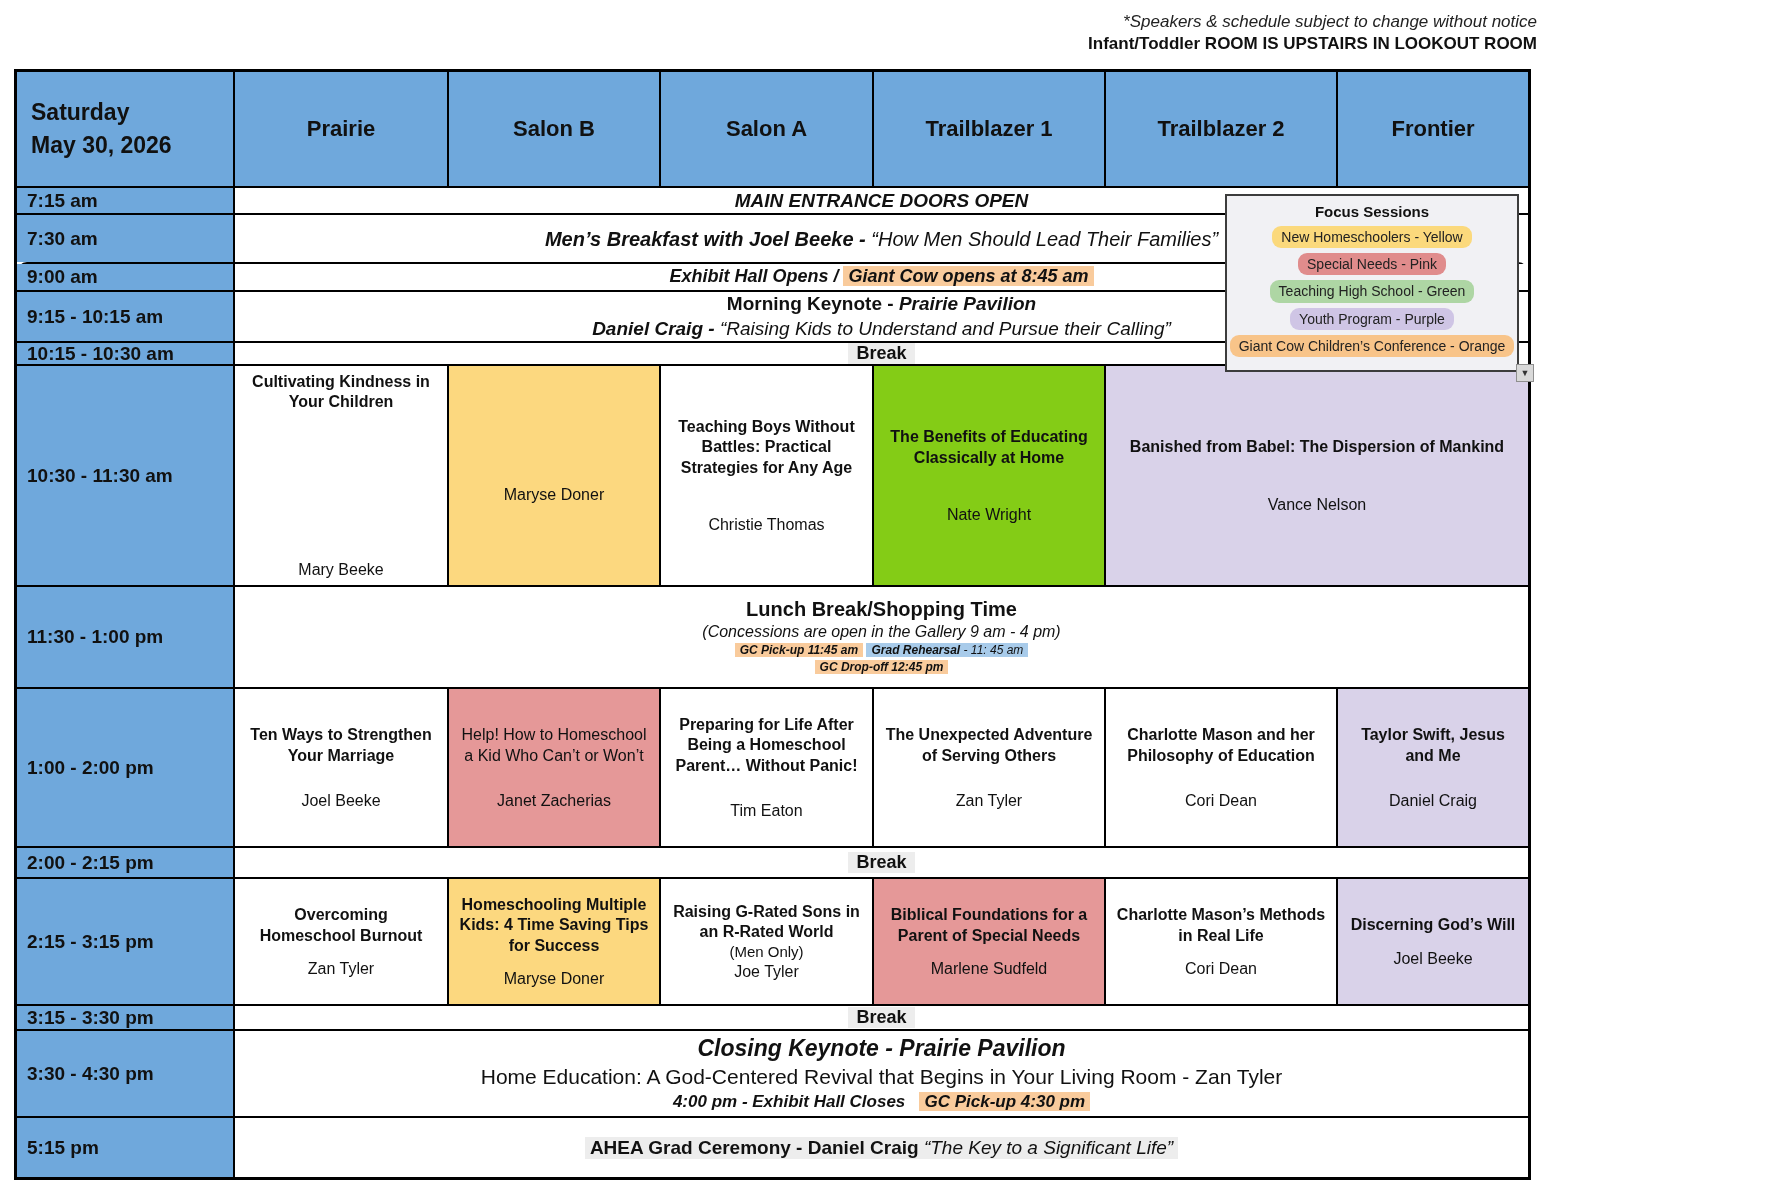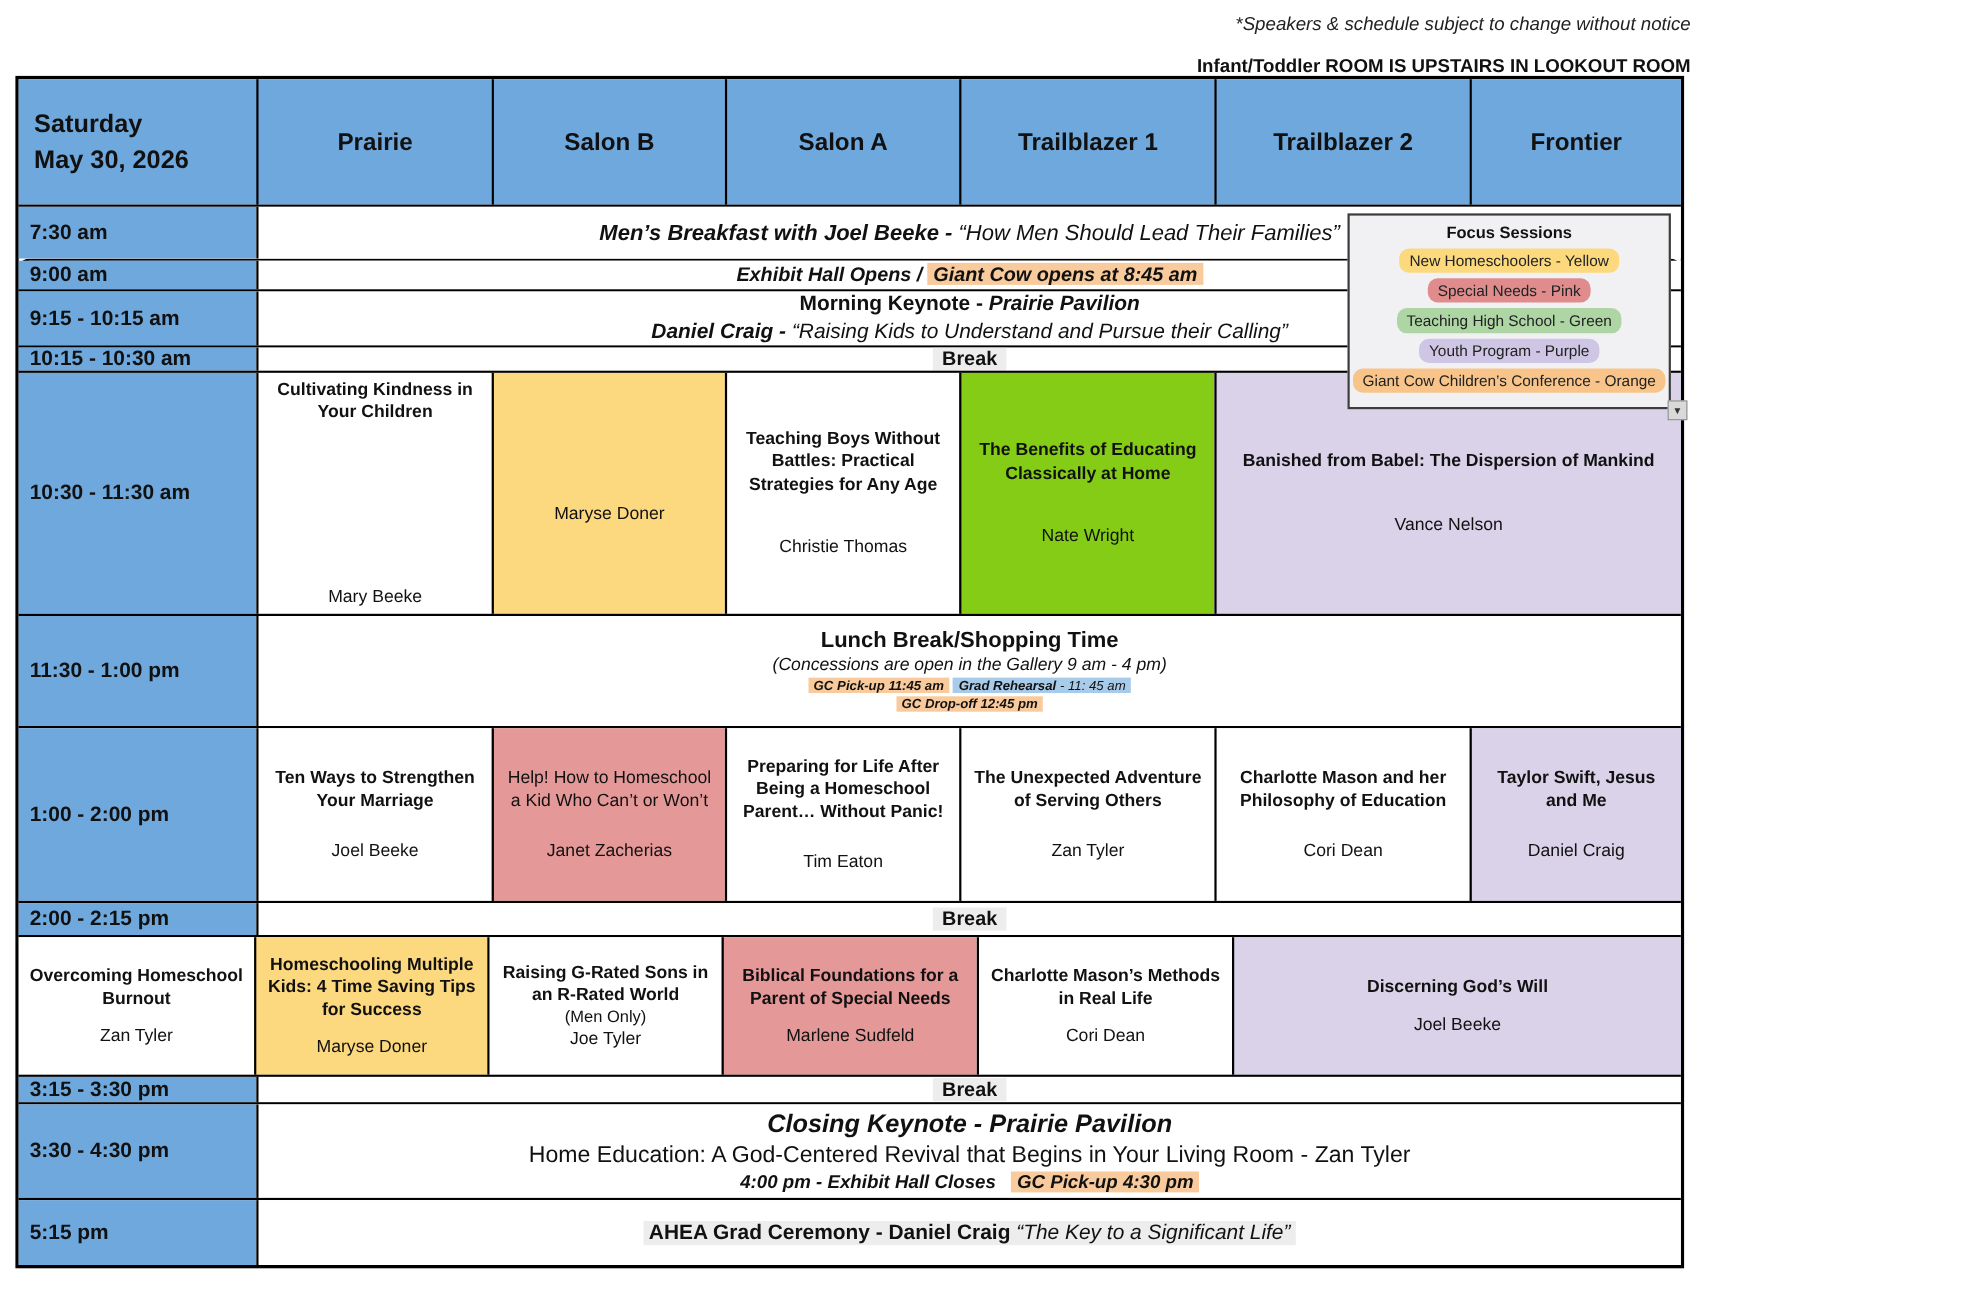--- a/index.html
+++ b/index.html
@@ -8,21 +8,21 @@
     position: relative;
     width: 1785px; height: 1195px;
     background: #fff;
     font-family: "Liberation Sans", sans-serif;
     color: #111;
     overflow: hidden;
   }
   
   .notes { position:absolute; top:12px; right:248px; text-align:right; line-height:1.2; }
   .note1 { font-style:italic; font-size:17px; color:#222; }
-  .note2 { font-weight:bold; font-size:17px; color:#111; margin-top:18px; }
+  .note2 { font-weight:bold; font-size:17px; color:#111; margin-top:2px; }
 
   
   .tbl {
     position:absolute; left:14px; top:69px; width:1517px;
     border:3px solid #000; display:flex; flex-direction:column; background:#fff;
   }
   .row { display:flex; width:100%; }
   .row + .row { border-top:2px solid #000; }
   .cell { border-left:2px solid #000; overflow:hidden; }
   .cell:first-child { border-left:none; }
@@ -133,20 +133,26 @@
         <div>May 30, 2026</div>
       </div>
       <div class="cell w-c1 hdr-room" style="background-color: rgb(111, 168, 220);">Prairie</div>
       <div class="cell w-c2 hdr-room" style="background-color: rgb(111, 168, 220);">Salon B</div>
       <div class="cell w-c3 hdr-room" style="background-color: rgb(111, 168, 220);">Salon A</div>
       <div class="cell w-c4 hdr-room" style="background-color: rgb(111, 168, 220);">Trailblazer 1</div>
       <div class="cell w-c5 hdr-room" style="background-color: rgb(111, 168, 220);">Trailblazer 2</div>
       <div class="cell w-c6 hdr-room" style="background-color: rgb(111, 168, 220);">Frontier</div>
     </div>
 
+    <div class="row r-715">
+      <div class="cell w-time time" style="background-color: rgb(111, 168, 220);">7:15 am</div>
+      <div class="cell merged">
+        <div class="ann-bi" style="font-size:19px">MAIN ENTRANCE DOORS OPEN</div>
+      </div>
+    </div>
 
     <div class="row r-730">
       <div class="cell w-time time" style="background-color: rgb(111, 168, 220);">7:30 am</div>
       <div class="cell merged">
         <div class="ann-line" style="font-size:20px">
           <span class="bi">Men’s Breakfast with Joel Beeke -</span>
           <span class="i">“How Men Should Lead Their Families”</span>
         </div>
       </div>
     </div>
@@ -249,20 +255,21 @@
     </div>
 
     <div class="row r-break2">
       <div class="cell w-time time" style="background-color: rgb(111, 168, 220);">2:00 - 2:15 pm</div>
       <div class="cell merged">
         <span class="break-label" style="background-color: rgb(237, 237, 237);">Break</span>
       </div>
     </div>
 
     <div class="row r-s3">
+      <div class="cell w-time time" style="background-color: rgb(111, 168, 220);">2:15 - 3:15 pm</div>
       <div class="cell w-c1 scell" style="background-color: rgb(255, 255, 255);">
         <div class="s-title">Overcoming Homeschool Burnout</div>
         <div class="s-speaker">Zan Tyler</div>
       </div>
       <div class="cell w-c2 scell" style="background-color: rgb(252, 216, 127);">
         <div class="s-title">Homeschooling  Multiple Kids: 4 Time Saving Tips for Success</div>
         <div class="s-speaker">Maryse Doner</div>
       </div>
       <div class="cell w-c3 scell tight" style="background-color: rgb(255, 255, 255);">
         <div class="s-title">Raising G-Rated Sons in an R-Rated World</div>

